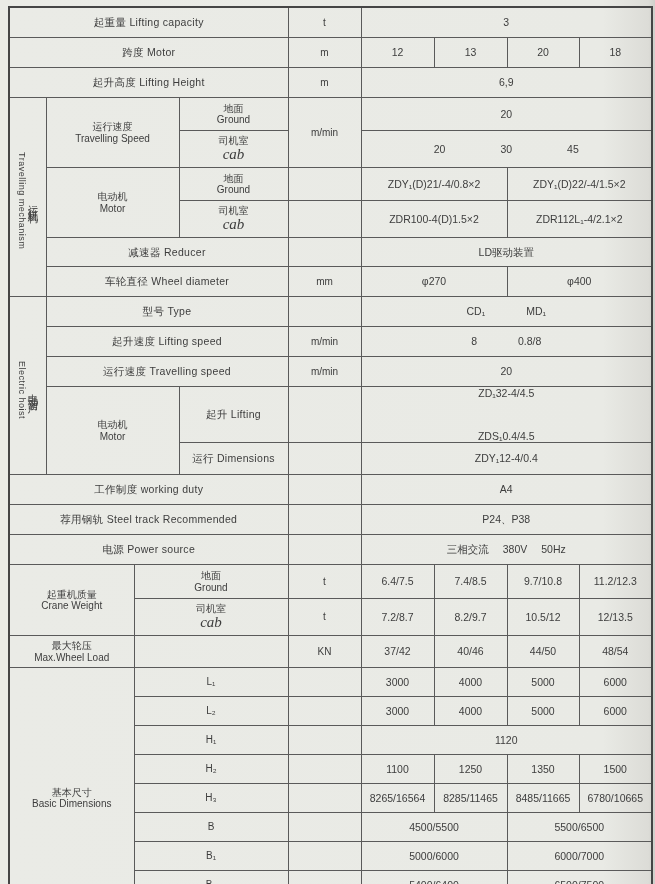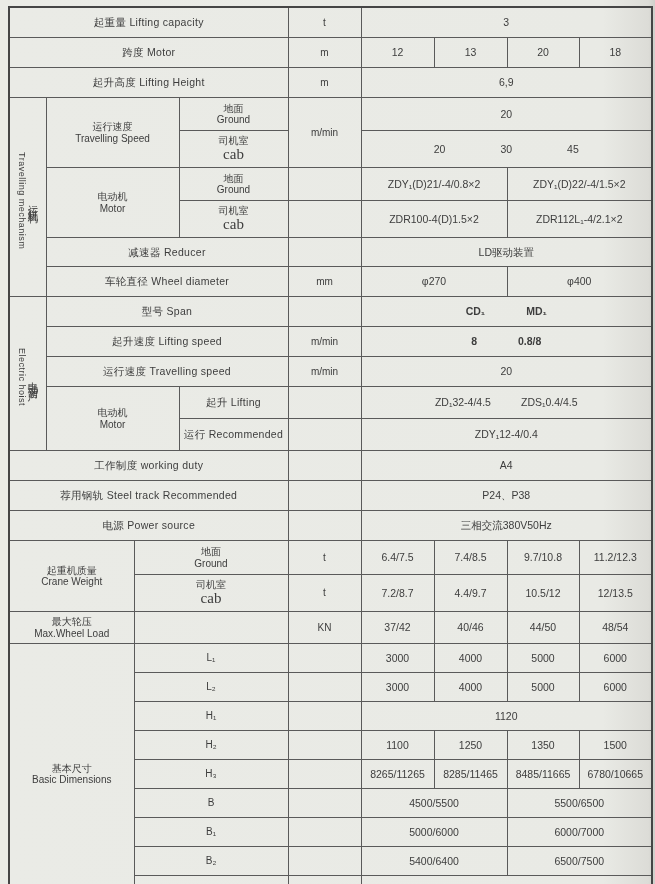--- a/index.html
+++ b/index.html
@@ -17,31 +17,31 @@
   }
   td{
     border:1px solid #5a5a5a;
     font-size:10px;color:#3d3d3d;
     text-align:center;vertical-align:middle;
     padding:0 2px;overflow:hidden;line-height:1.2;
   }
   td.lbl{font-size:10.5px;letter-spacing:.3px;}
   td.val{font-size:10.5px;}
   .two span{display:block;line-height:1.15;}
-  .cab{font-family:"Liberation Serif","DejaVu Serif",serif;font-size:15px;line-height:1.05;display:block;}
+  .cab{font-family:"Liberation Serif","DejaVu Serif",serif;font-size:15px;line-height:1.05;display:block;font-style:italic;}
   .vertcell{vertical-align:middle;}
   .vert{
     writing-mode:vertical-rl;text-orientation:mixed;
     margin:0 auto;display:block;height:100%;
     display:flex;flex-direction:column;align-items:center;justify-content:flex-start;
   }
   .vert .vcn{writing-mode:vertical-rl;text-orientation:upright;font-size:10.5px;letter-spacing:3px;padding-top:10px;}
   .vert .ven{writing-mode:vertical-rl;font-size:9px;letter-spacing:.5px;padding-top:8px;}
   .spread{display:flex;justify-content:center;align-items:center;}
-  .g55{gap:55px;} .g30{gap:30px;} .g28{gap:41px;font-weight:bold;} .g14{}
+  .g55{gap:55px;} .g30{gap:30px;flex-direction:column;} .g28{gap:41px;} .g14{gap:14px;}
   
   tr.h29 td{height:29px;} tr.h28 td{height:28px;}
   tr.h31 td{height:31px;} tr.h32 td{height:32px;}
   tr.h33 td{height:33px;} tr.h36 td{height:36px;}
 </style>
 </head>
 <body>
 
 <div class="sheet">
 <table>
@@ -149,21 +149,21 @@
     <td class="val" colspan="2">φ400</td>
   </tr>
 
   <tr class="h29">
     <td class="vertcell" rowspan="5">
       <span class="vert">
         <span class="vcn">电动葫芦</span>
         <span class="ven">Electric hoist</span>
       </span>
     </td>
-    <td class="lbl" colspan="3">型号 Span</td>
+    <td class="lbl" colspan="3">型号 Type</td>
     <td></td>
     <td class="val" colspan="4">
       <div class="spread g28">
         <span>CD₁</span>
         <span>MD₁</span>
       </div>
     </td>
   </tr>
 
   <tr class="h29">
@@ -192,21 +192,21 @@
     <td></td>
     <td class="val" colspan="4">
       <div class="spread g30">
         <span>ZD₁32-4/4.5</span>
         <span>ZDS₁0.4/4.5</span>
       </div>
     </td>
   </tr>
 
   <tr class="h31">
-    <td class="lbl">运行 Recommended</td>
+    <td class="lbl">运行 Dimensions</td>
     <td></td>
     <td class="val" colspan="4">ZDY₁12-4/0.4</td>
   </tr>
 
   <tr class="h29">
     <td class="lbl" colspan="4">工作制度 working duty</td>
     <td></td>
     <td class="val" colspan="4">A4</td>
   </tr>
 
@@ -244,21 +244,21 @@
     <td class="val">11.2/12.3</td>
   </tr>
 
   <tr class="h36">
     <td class="two" colspan="2">
       <span>司机室</span>
       <span class="cab">cab</span>
     </td>
     <td>t</td>
     <td class="val">7.2/8.7</td>
-    <td class="val">4.4/9.7</td>
+    <td class="val">8.2/9.7</td>
     <td class="val">10.5/12</td>
     <td class="val">12/13.5</td>
   </tr>
 
   <tr class="h31">
     <td class="two" colspan="2">
       <span>最大轮压</span>
       <span>Max.Wheel Load</span>
     </td>
     <td colspan="2"></td>
@@ -302,21 +302,21 @@
     <td></td>
     <td class="val">1100</td>
     <td class="val">1250</td>
     <td class="val">1350</td>
     <td class="val">1500</td>
   </tr>
 
   <tr class="h28">
     <td colspan="2">H₃</td>
     <td></td>
-    <td class="val">8265/11265</td>
+    <td class="val">8265/16564</td>
     <td class="val">8285/11465</td>
     <td class="val">8485/11665</td>
     <td class="val">6780/10665</td>
   </tr>
 
   <tr class="h28">
     <td colspan="2">B</td>
     <td></td>
     <td class="val" colspan="2">4500/5500</td>
     <td class="val" colspan="2">5500/6500</td>

